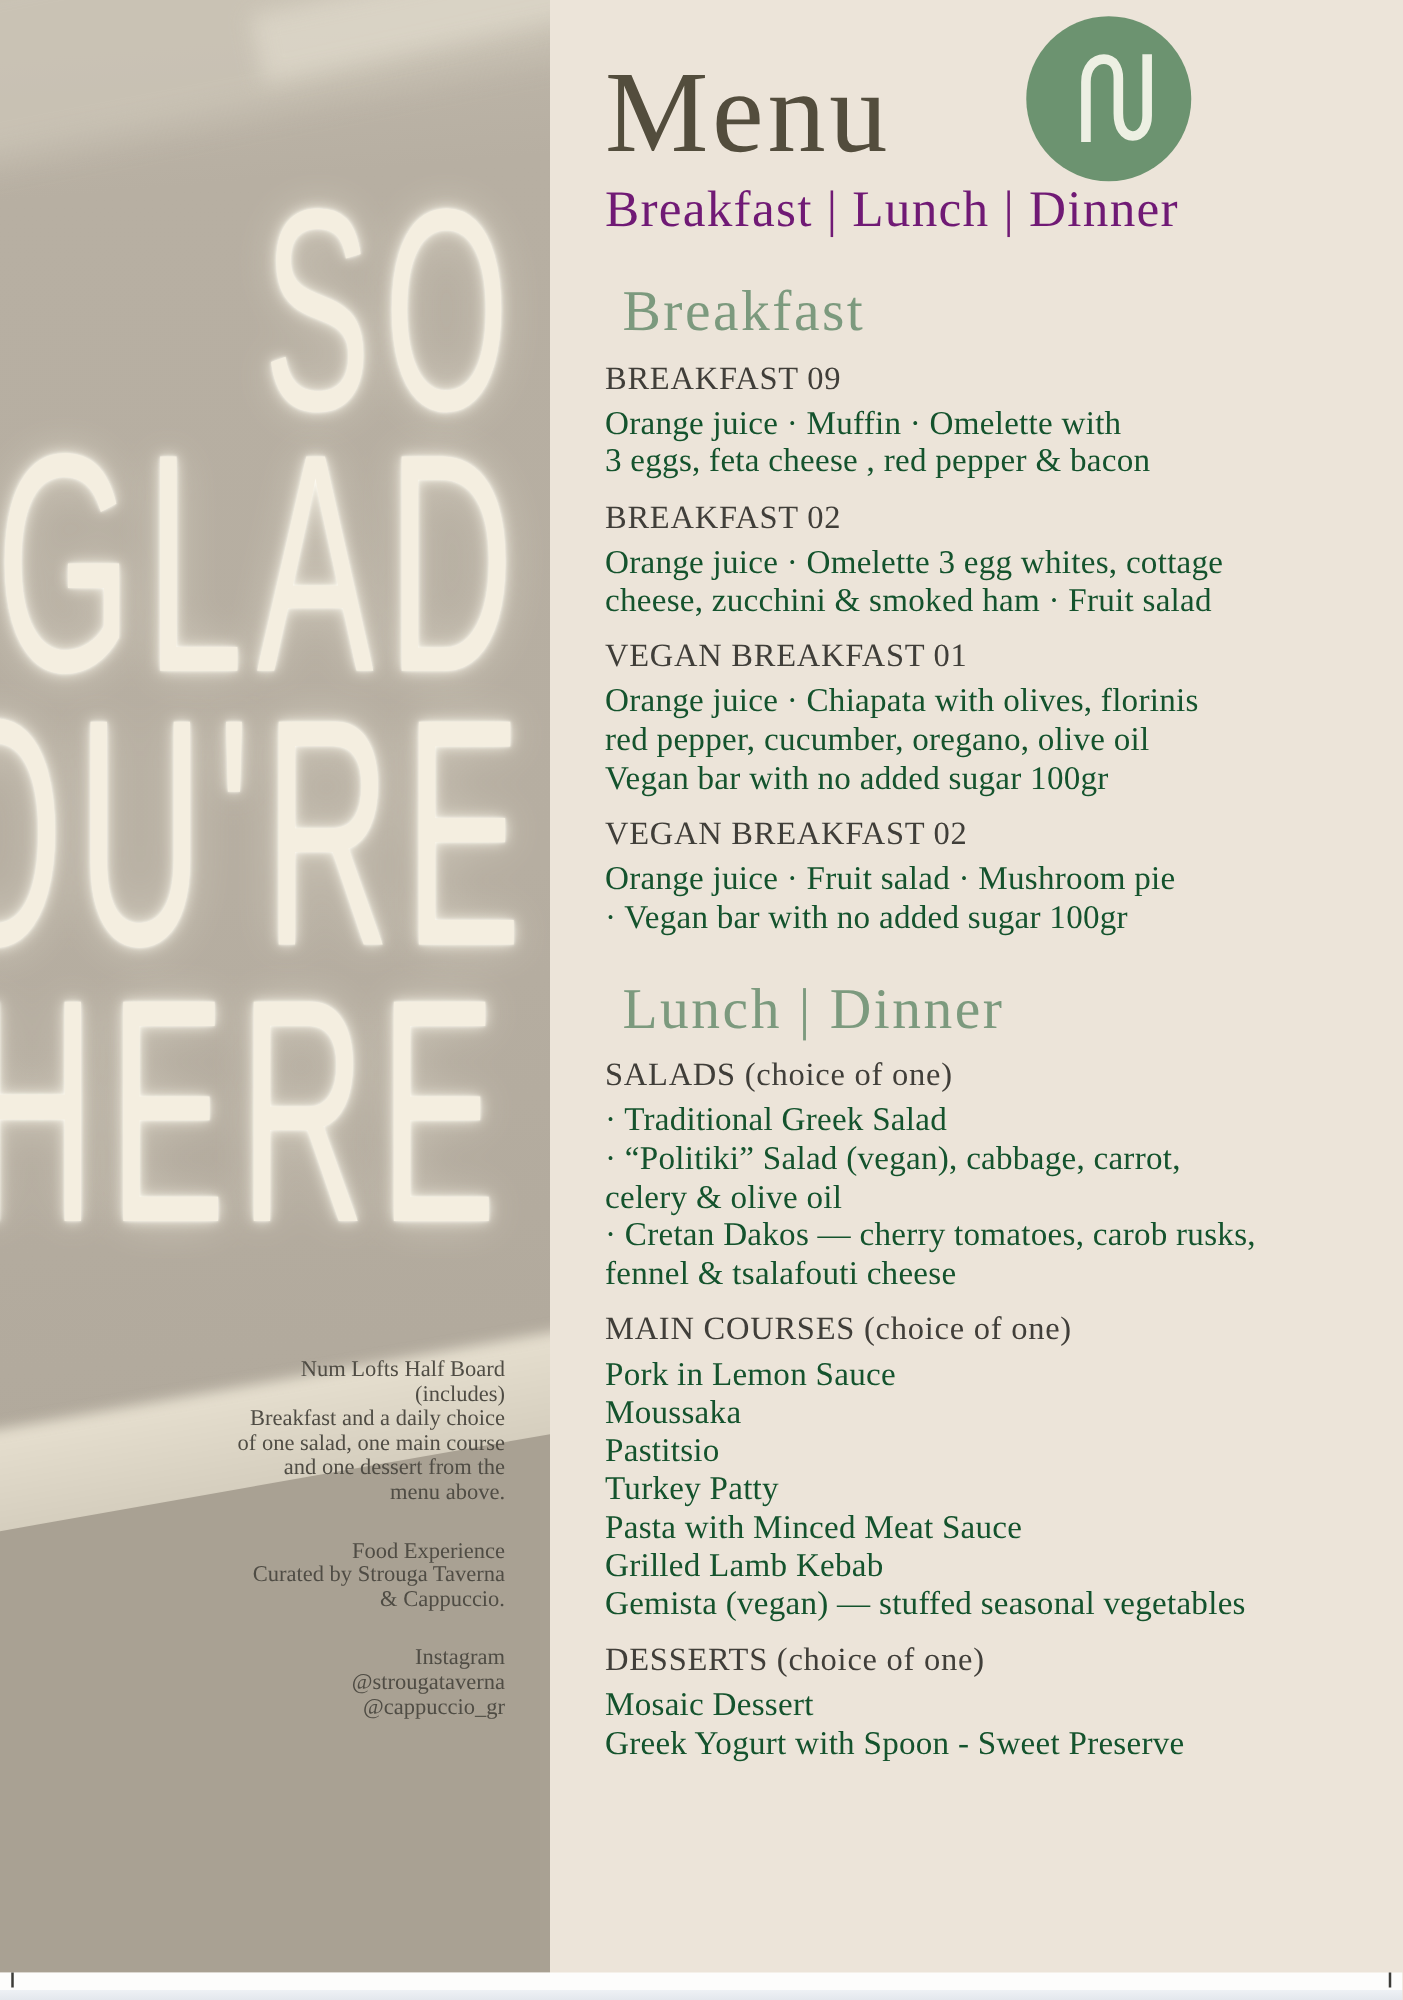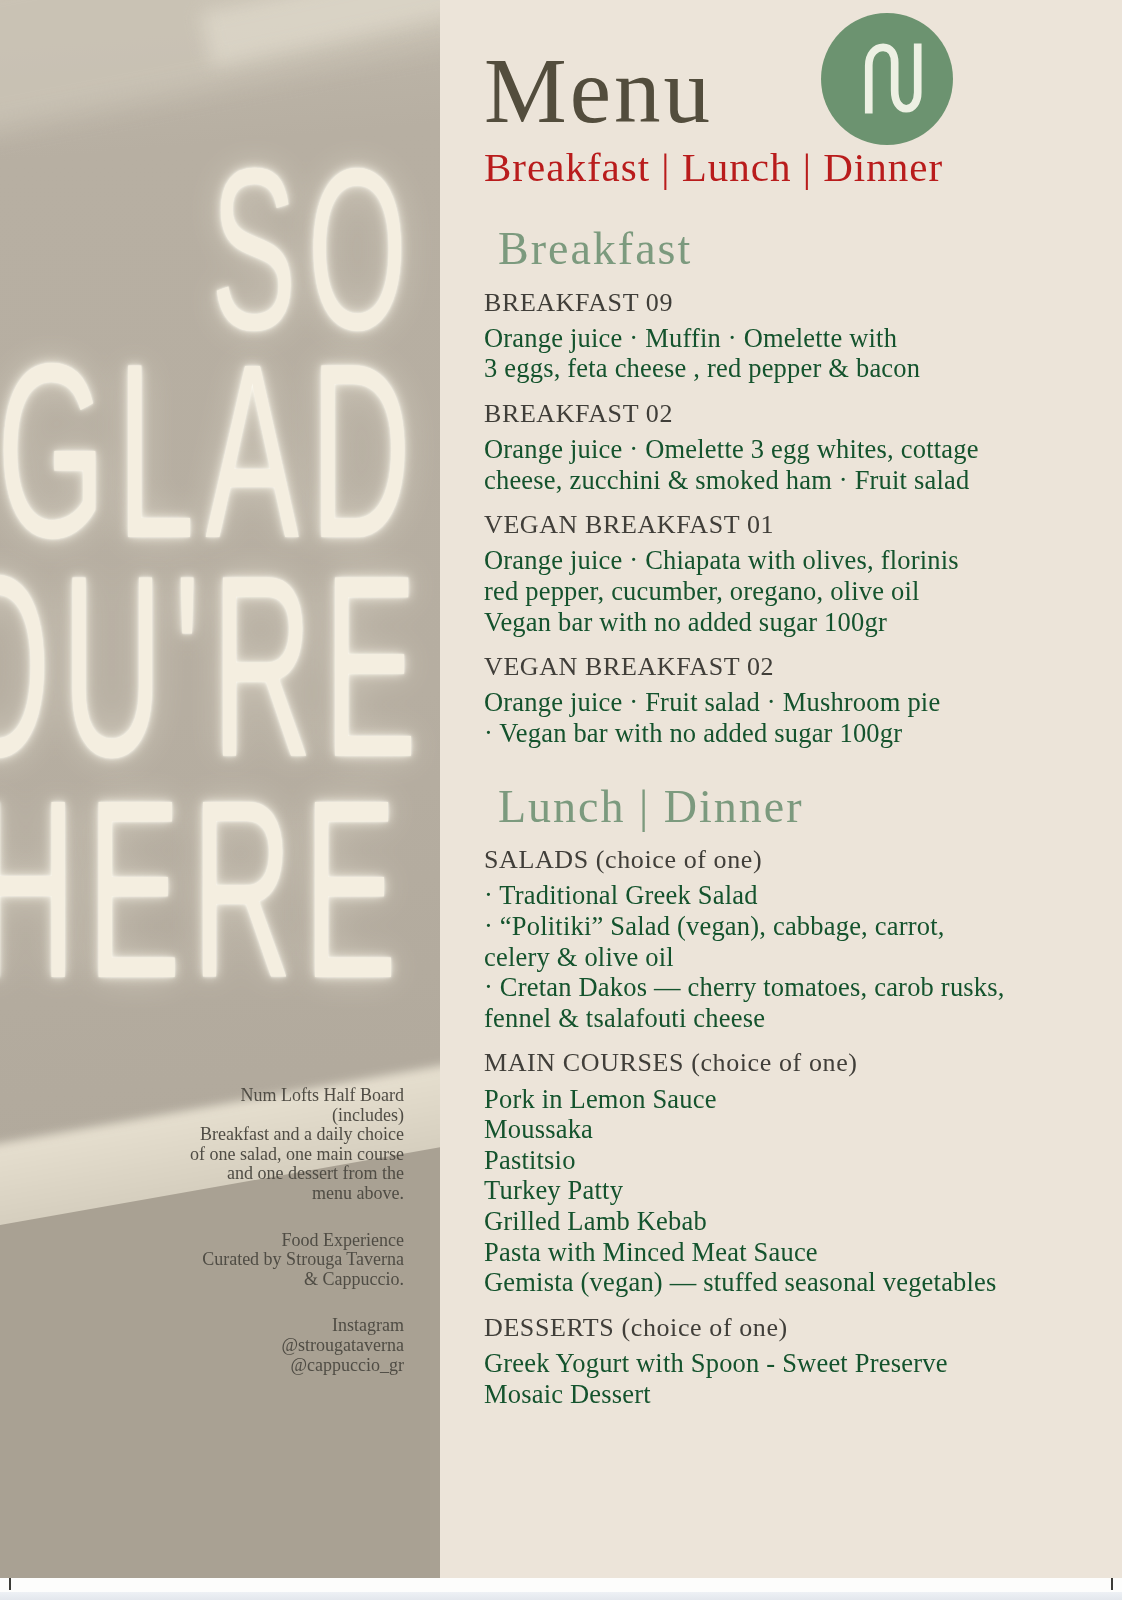--- a/index.html
+++ b/index.html
@@ -42,21 +42,21 @@
   
   .menu { flex: 1; position: relative; box-sizing: border-box; padding: 0 28px 12px 44px;
           background: #ece4d9; }
   .logo { position: absolute; top: 13px; left: 381px; width: 132px; height: 132px;
           border-radius: 50%; background: #6c9370;
           display: flex; align-items: center; justify-content: center; }
   .logo svg { width: 96px; height: 96px; }
 
   h1 { margin: 44px 0 0; font-size: 93px; font-weight: 500; color: #534d3d;
        letter-spacing: 3px; line-height: 1.02; }
-  .subtitle { font-size: 41px; color: #b91c1c; margin-top: 4px; letter-spacing: 1px; }
+  .subtitle { font-size: 41px; color: #701a75; margin-top: 4px; letter-spacing: 1px; }
 
   h2 { margin: 33px 14px 0; font-size: 46px; font-weight: 500; color: #7c9a7e;
        letter-spacing: 2px; line-height: 1.08; }
   .group { margin-top: 14px; }
   .group.first { margin-top: 13px; }
   .gtitle { font-size: 26px; color: #403e39; letter-spacing: .6px; line-height: 1.2; margin-bottom: 5px; }
   .gline  { font-size: 26.5px; color: #14532d; line-height: 1.155; letter-spacing: .2px; }
 
   
   .page-bottom  { position: absolute; left: 0; top: 1578px; width: 1122px; height: 14px; background: #fdfdfc; }
@@ -133,28 +133,28 @@
             <div class="gline">celery &amp; olive oil</div>
             <div class="gline">· Cretan Dakos — cherry tomatoes, carob rusks,</div>
             <div class="gline">fennel &amp; tsalafouti cheese</div>
           </div>
           <div class="group">
             <div class="gtitle">MAIN COURSES (choice of one)</div>
             <div class="gline">Pork in Lemon Sauce</div>
             <div class="gline">Moussaka</div>
             <div class="gline">Pastitsio</div>
             <div class="gline">Turkey Patty</div>
+            <div class="gline">Pasta with Minced Meat Sauce</div>
             <div class="gline">Grilled Lamb Kebab</div>
-            <div class="gline">Pasta with Minced Meat Sauce</div>
             <div class="gline">Gemista (vegan) — stuffed seasonal vegetables</div>
           </div>
           <div class="group">
             <div class="gtitle">DESSERTS (choice of one)</div>
+            <div class="gline">Mosaic Dessert</div>
             <div class="gline">Greek Yogurt with Spoon - Sweet Preserve</div>
-            <div class="gline">Mosaic Dessert</div>
           </div>
         </section>
       </div>
   </div>
 </div>
 
 <div class="page-bottom">
   <div class="tick left"></div>
   <div class="tick right"></div>
 </div>

